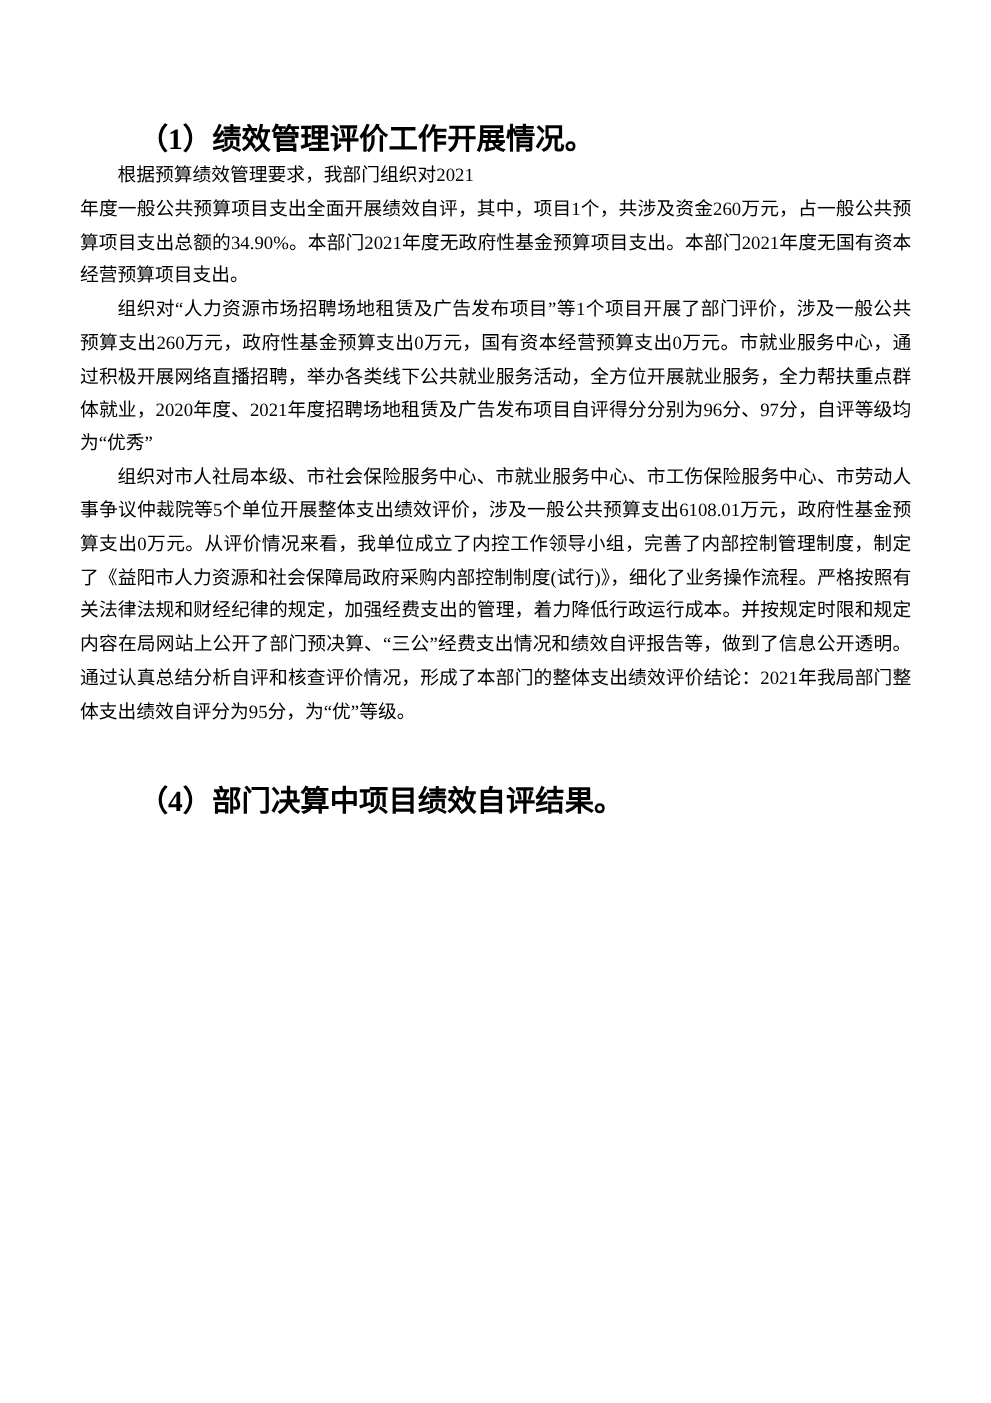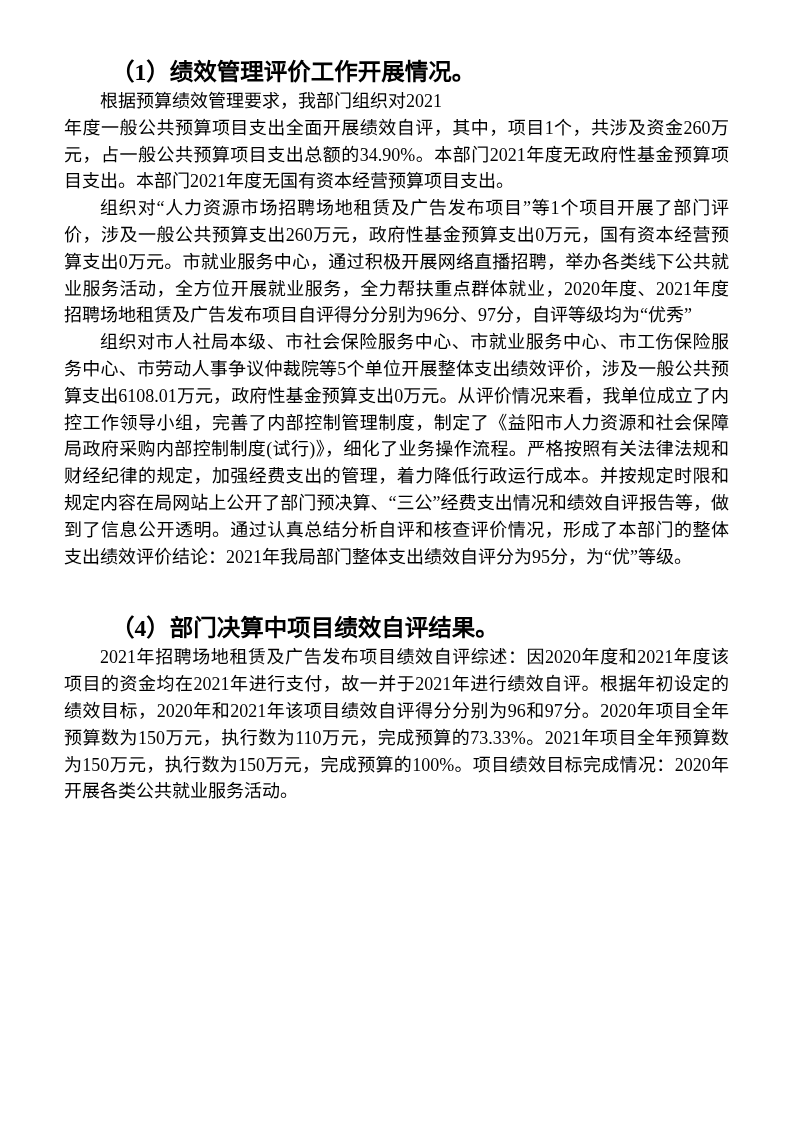--- a/index.html
+++ b/index.html
@@ -11,38 +11,38 @@
     width: 793px;
     height: 1122px;
     overflow: hidden;
     font-family: "Liberation Serif", "DejaVu Serif", serif;
     color: #000000;
   }
   .page {
     box-sizing: border-box;
     width: 793px;
     height: 1122px;
-    padding: 56px 64px 0 64px;
+    padding: 96px 64px 0 64px;
     background: #ffffff;
     overflow: hidden;
   }
   .heading {
     margin: 0;
     font-size: 23.5px;
     line-height: 32px;
     font-weight: bold;
     text-indent: 2em;
     white-space: nowrap;
   }
   .heading.spaced {
     margin-top: 42px;
   }
   .para {
     margin: 0;
-    font-size: 18px;
+    font-size: 15px;
     line-height: 26.8px;
     text-align: justify;
     text-indent: 2em;
     word-break: break-all;
     overflow-wrap: break-word;
     white-space: pre-wrap;
   }
 </style>
 </head>
 <body>
@@ -53,15 +53,14 @@
 
   <p class="para">根据预算绩效管理要求，我部门组织对2021
 年度一般公共预算项目支出全面开展绩效自评，其中，项目1个，共涉及资金260万元，占一般公共预算项目支出总额的34.90%。本部门2021年度无政府性基金预算项目支出。本部门2021年度无国有资本经营预算项目支出。</p>
 
   <p class="para">组织对“人力资源市场招聘场地租赁及广告发布项目”等1个项目开展了部门评价，涉及一般公共预算支出260万元，政府性基金预算支出0万元，国有资本经营预算支出0万元。市就业服务中心，通过积极开展网络直播招聘，举办各类线下公共就业服务活动，全方位开展就业服务，全力帮扶重点群体就业，2020年度、2021年度招聘场地租赁及广告发布项目自评得分分别为96分、97分，自评等级均为“优秀”</p>
 
   <p class="para">组织对市人社局本级、市社会保险服务中心、市就业服务中心、市工伤保险服务中心、市劳动人事争议仲裁院等5个单位开展整体支出绩效评价，涉及一般公共预算支出6108.01万元，政府性基金预算支出0万元。从评价情况来看，我单位成立了内控工作领导小组，完善了内部控制管理制度，制定了《益阳市人力资源和社会保障局政府采购内部控制制度(试行)》，细化了业务操作流程。严格按照有关法律法规和财经纪律的规定，加强经费支出的管理，着力降低行政运行成本。并按规定时限和规定内容在局网站上公开了部门预决算、“三公”经费支出情况和绩效自评报告等，做到了信息公开透明。通过认真总结分析自评和核查评价情况，形成了本部门的整体支出绩效评价结论：2021年我局部门整体支出绩效自评分为95分，为“优”等级。</p>
 
   <h2 class="heading spaced">（4）部门决算中项目绩效自评结果。</h2>
 
-  <p class="para">2021年招聘场地租赁及广告发布项目绩效自评综述：因2020年度和2021年度该项目的资金均在2021年进行支付，故一并于2021年进行绩效自评。根据年初设定的绩效目标，2020年和2021年该项目绩效自评得分分别为96和97分。2020年项目全年预算数为150万元，执行数为110万元，完成预算的73.33%。2021年项目全年预算数为150万元，执行数为150万元，完成预算的100%。项目绩效目标完成情况：2020年开展各类公共就业服务活动。</p>
 
 </div>
 
 </body></html>

